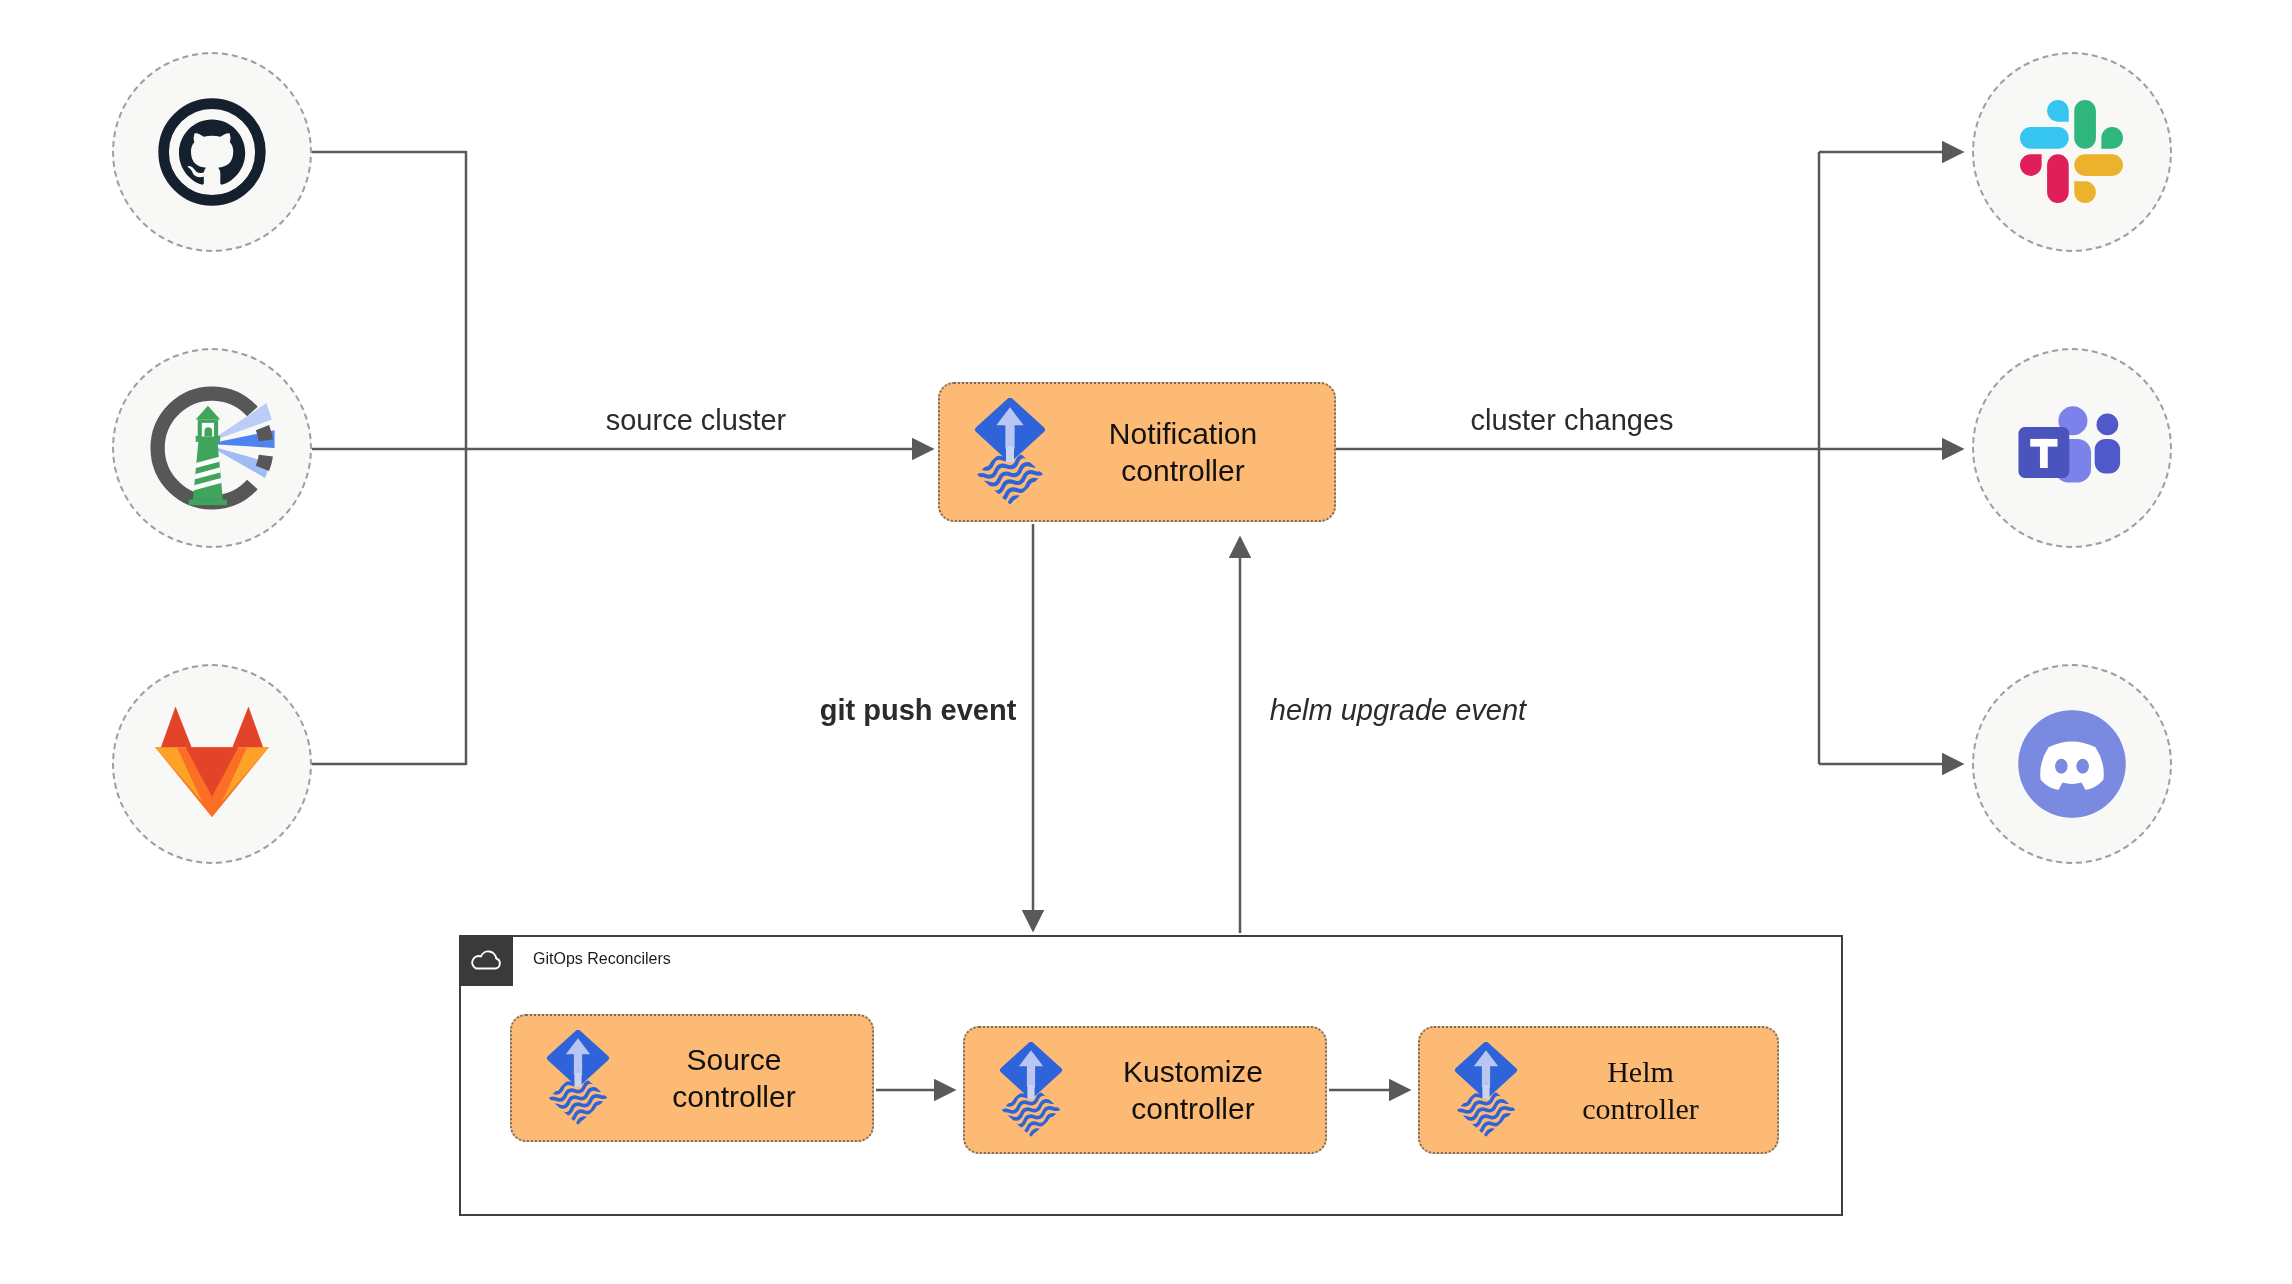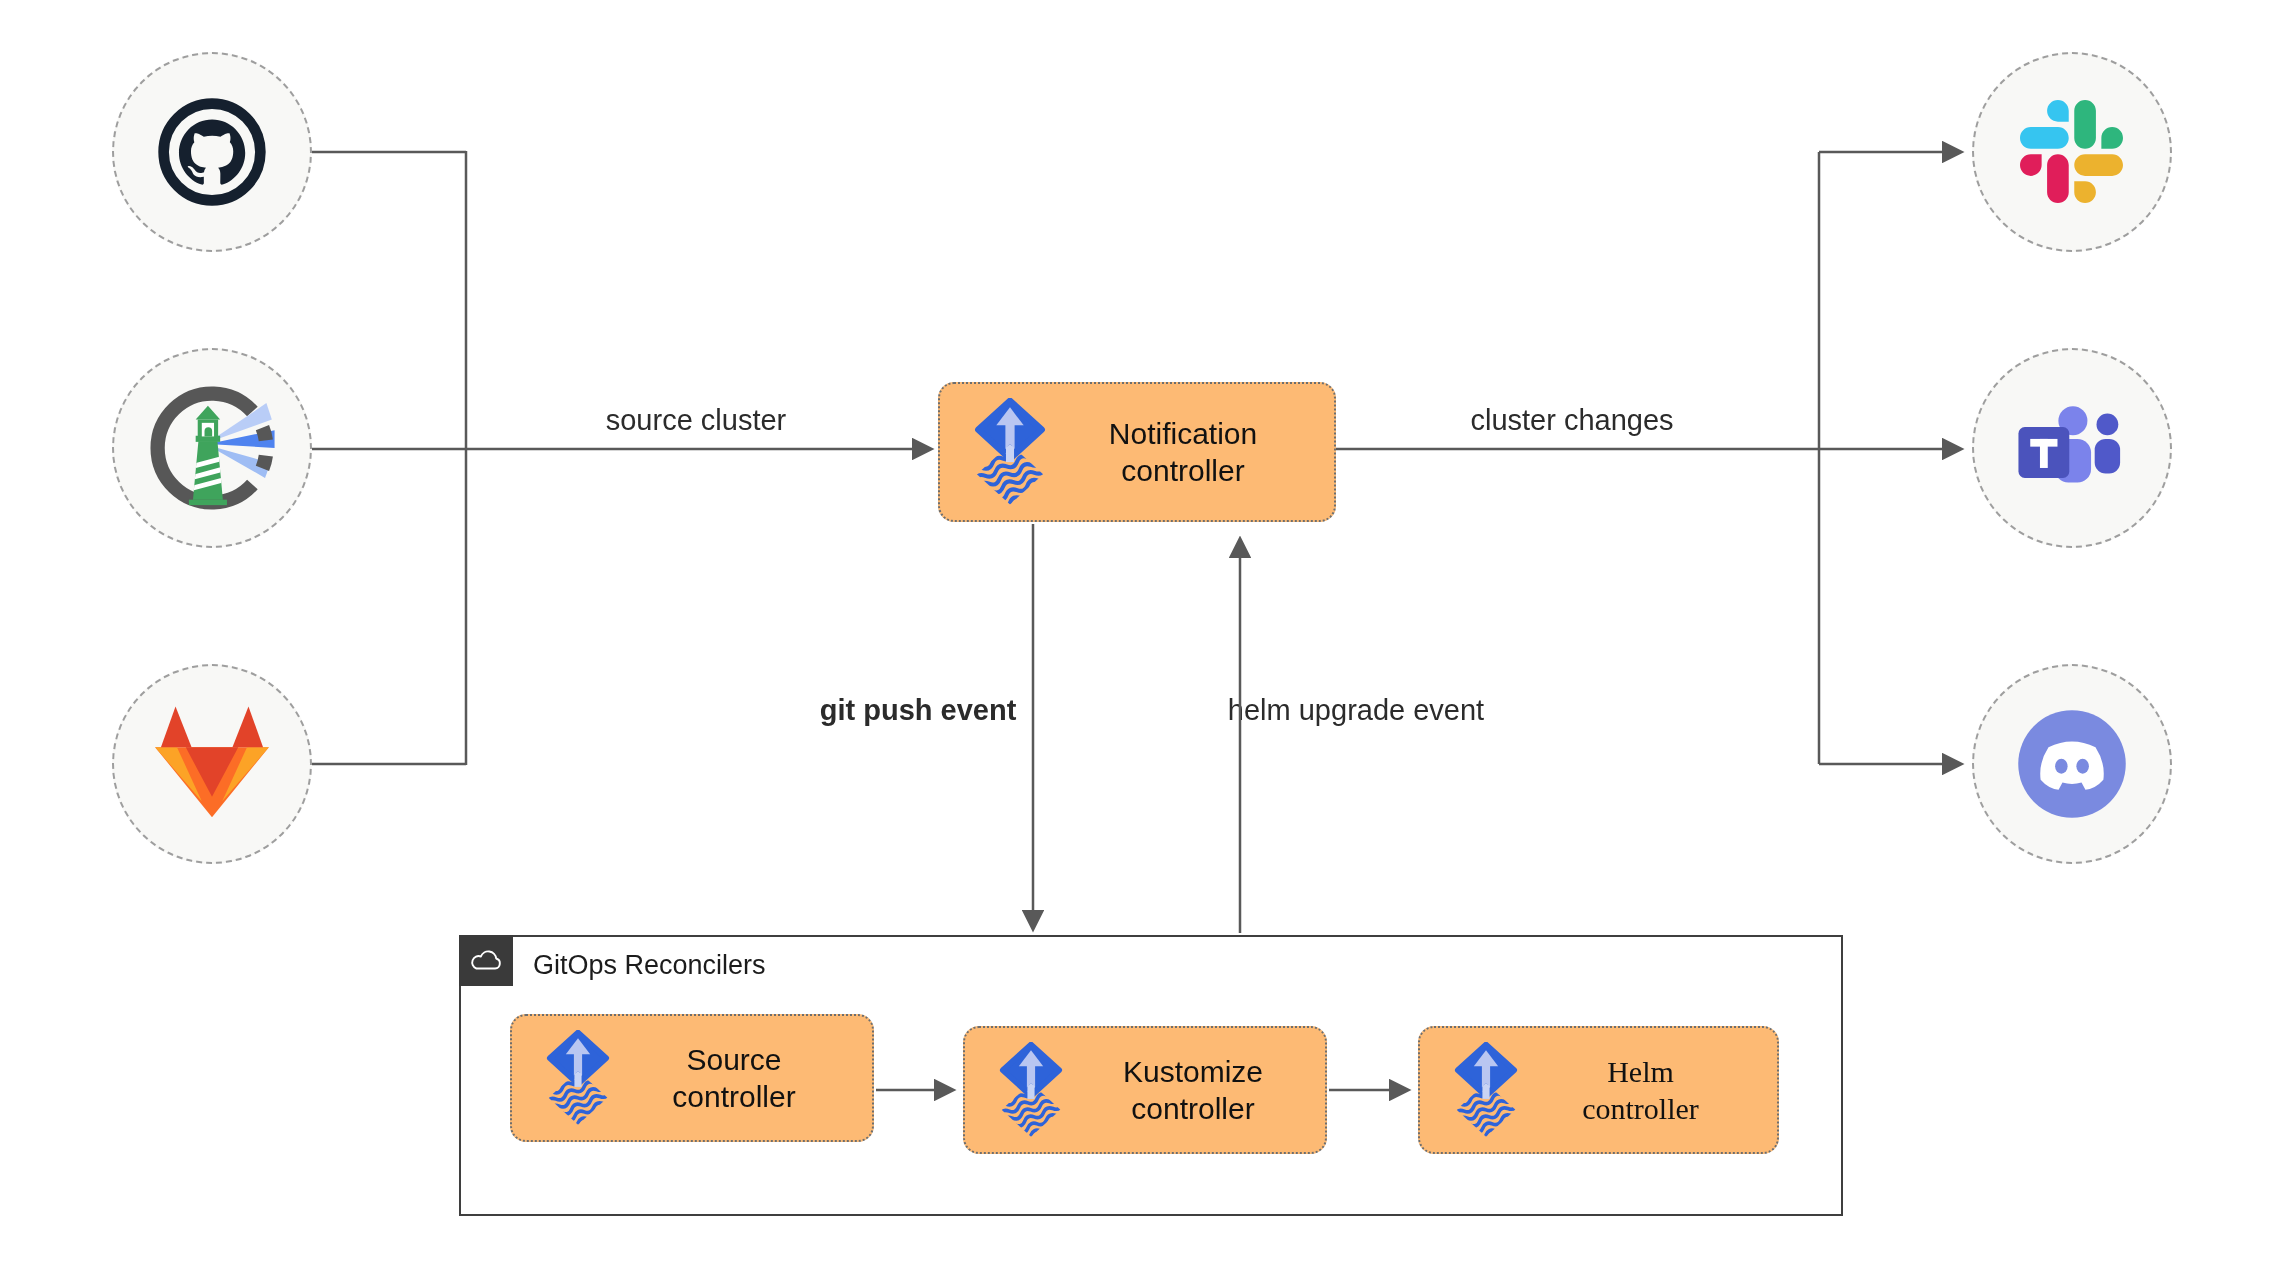--- a/index.html
+++ b/index.html
@@ -7,21 +7,21 @@
           font-family:"Liberation Sans", sans-serif;}
   .circle{position:absolute;width:200px;height:200px;border:2.5px dashed #9e9e9e;border-radius:50%;
           background:#f8f8f6;display:flex;align-items:center;justify-content:center;box-sizing:border-box;}
   .node{position:absolute;background:#fdba74;border:2.5px dotted #6e6e6e;border-radius:16px;
         display:flex;align-items:center;box-sizing:border-box;padding:0 14px 0 34px;}
   .node .lbl{flex:1;text-align:center;font-size:30px;color:#111;line-height:1.25;}
   .reconcilers{position:absolute;left:459px;top:935px;width:1384px;height:281px;
                border:2.5px solid #3f3f3f;background:#fff;box-sizing:border-box;}
   .badge{position:absolute;left:-2.5px;top:-2.5px;width:54px;height:51px;background:#3a3a3a;
          display:flex;align-items:center;justify-content:center;}
-  .container-title{position:absolute;left:72px;top:13px;font-size:27px;color:#1c1c1c;}
+  .container-title{position:absolute;left:72px;top:13px;font-size:16px;color:#1c1c1c;}
   .edge-label{position:absolute;transform:translate(-50%,-50%);font-size:29px;color:#2b2b2b;white-space:nowrap;}
   svg.lines{position:absolute;left:0;top:0;pointer-events:none;}
   .defs{position:absolute;width:0;height:0;overflow:hidden;}
 </style>
 </head>
 <body>
 
 <svg class="defs" aria-hidden="true">
   <defs>
     <marker id="arrow" viewBox="0 0 10 10" refX="8" refY="5" markerWidth="9" markerHeight="9" orient="auto-start-reverse">
@@ -196,21 +196,21 @@
       </svg>
     <div class="lbl">
       <div>Helm</div>
       <div>controller</div>
     </div>
   </div>
 
   <div class="edge-label" style="left:696px;top:420px;">source cluster</div>
   <div class="edge-label" style="left:1572px;top:420px;">cluster changes</div>
   <div class="edge-label" style="left:918px;top:710px;font-weight:bold;">git push event</div>
-  <div class="edge-label" style="left:1356px;top:710px;">helm upgrade event</div>
+  <div class="edge-label" style="left:1398px;top:710px;font-style:italic;">helm upgrade event</div>
 
   <svg class="lines" width="2292" height="1284">
     <g stroke="#595959" stroke-width="2.5" fill="none">
       <line x1="312" y1="152" x2="466" y2="152"></line>
       <line x1="312" y1="764" x2="466" y2="764"></line>
       <line x1="466" y1="151" x2="466" y2="765"></line>
       <line x1="312" y1="449" x2="930" y2="449" marker-end="url(#arrow)"></line>
       <line x1="1336" y1="449" x2="1819" y2="449"></line>
       <line x1="1819" y1="152" x2="1819" y2="764"></line>
       <line x1="1819" y1="152" x2="1960" y2="152" marker-end="url(#arrow)"></line>

